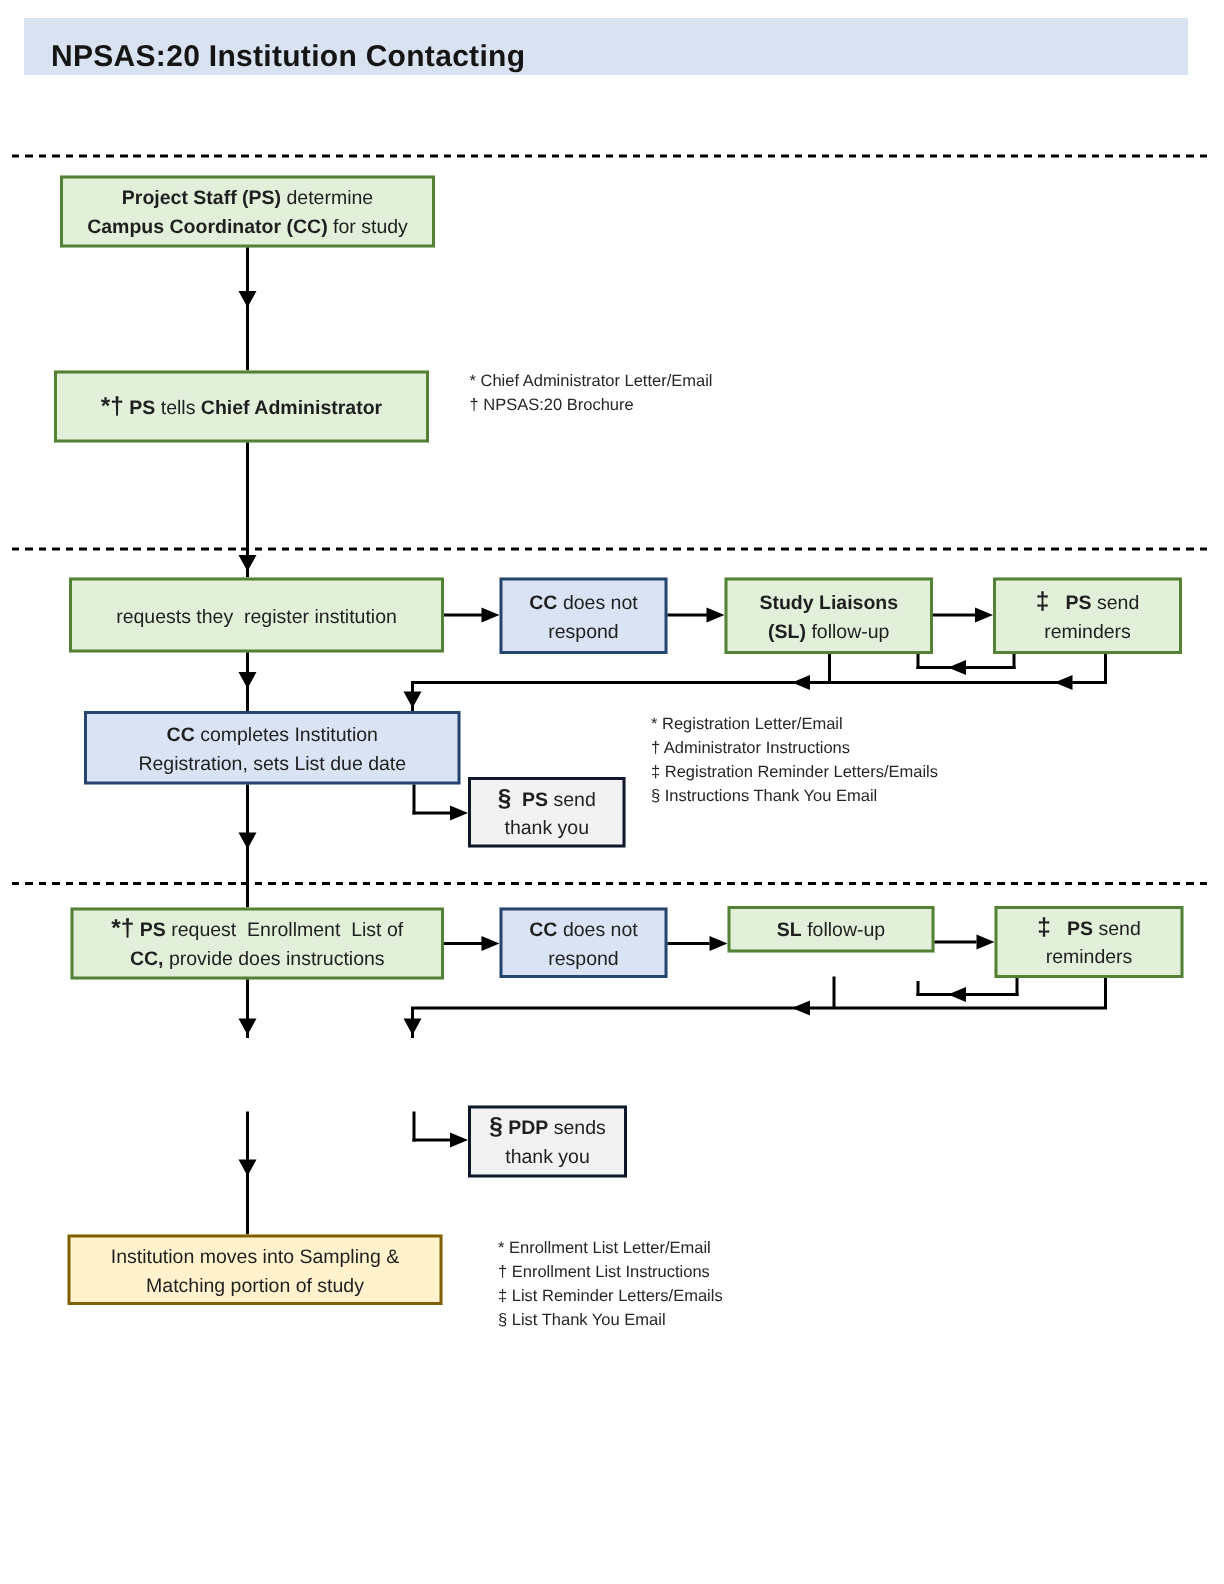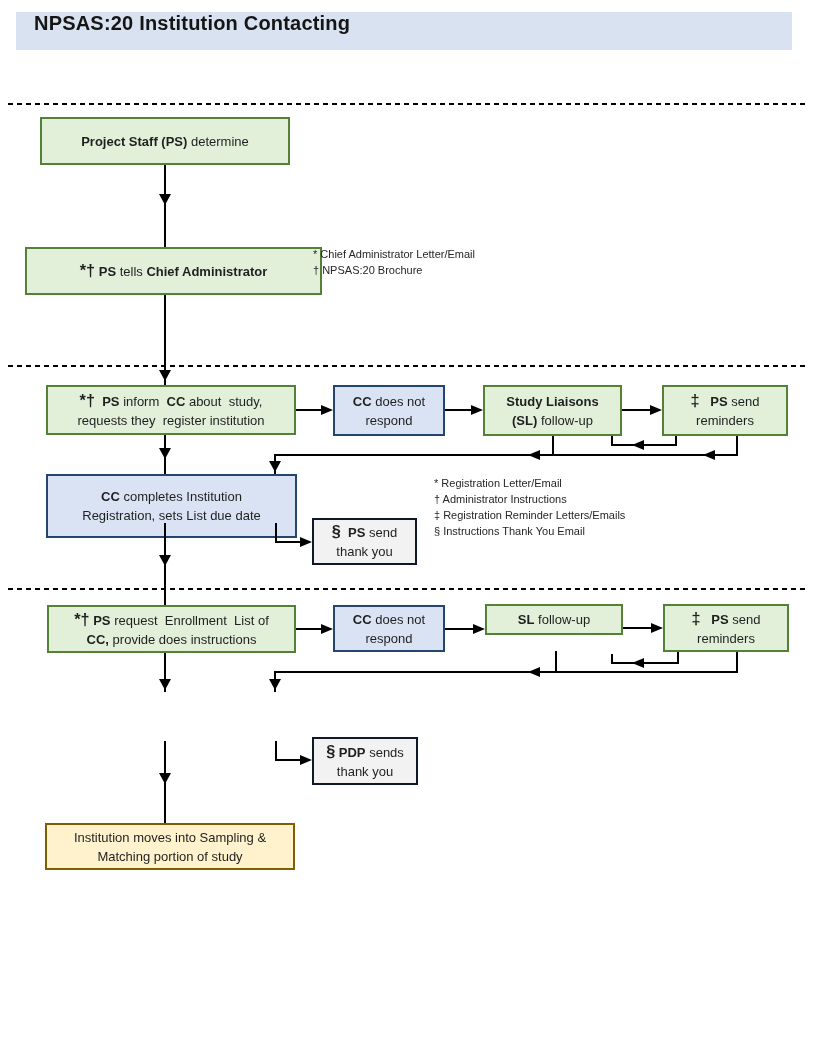--- a/index.html
+++ b/index.html
@@ -1,19 +1,19 @@
 <!DOCTYPE html>
 <html><head>
 <meta charset="utf-8">
 <style>
   html,body{margin:0;padding:0;background:#ffffff;}
   .page{position:relative;width:816px;height:1056px;background:#ffffff;overflow:hidden;
         font-family:"Liberation Sans", sans-serif;}
   .titlebar{position:absolute;left:16px;top:12px;width:776px;height:38px;background:#d9e2f1;
-            display:flex;align-items:flex-start;}
+            display:flex;align-items:flex-end;}
   .titlebar .t{padding-left:18px;font-size:20px;font-weight:bold;color:#151515;letter-spacing:0.2px;}
   .dash{position:absolute;left:8px;width:800px;height:2px;
         background:repeating-linear-gradient(90deg,#000 0 5px,transparent 5px 9px);}
   .box{position:absolute;box-sizing:border-box;display:flex;flex-direction:column;
        justify-content:center;align-items:center;text-align:center;
        font-size:13px;line-height:19px;color:#1f1f1f;}
   .green{background:#e2efd9;border:2px solid #538135;}
   .blue{background:#dae3f3;border:2px solid #24466e;}
   .gray{background:#f2f2f2;border:2px solid #0f172a;}
   .yellow{background:#fff2cc;border:2px solid #7f6000;}
@@ -38,39 +38,39 @@
   <div class="titlebar">
     <div class="t">NPSAS:20 Institution Contacting</div>
   </div>
 
   <div class="dash" style="top:103px"></div>
   <div class="dash" style="top:365px"></div>
   <div class="dash" style="top:588px"></div>
 
   <div class="box green" style="left:40px;top:117px;width:250px;height:48px">
     <div class="bline"><span class="b">Project Staff (PS)</span><span> determine</span></div>
+    <div class="bline"><span class="b">Campus Coordinator (CC)</span><span> for study</span></div>
   </div>
 
   <div class="vl" style="left:164px;top:165px;height:82px"></div>
   <div class="ah d" style="left:159px;top:194px"></div>
 
-  <div class="box green" style="left:25px;top:247px;width:297px;height:48px">
+  <div class="box green" style="left:36px;top:247px;width:250px;height:48px">
     <div class="bline"><span class="sym">*†</span><span> </span><span class="b">PS</span><span> tells </span><span class="b">Chief Administrator</span></div>
   </div>
 
   <div class="fn" style="left:313px;top:246px">
     <div>* Chief Administrator Letter/Email</div>
     <div>† NPSAS:20 Brochure</div>
   </div>
 
   <div class="vl" style="left:164px;top:295px;height:90px"></div>
   <div class="ah d" style="left:159px;top:370px"></div>
 
   <div class="box green" style="left:46px;top:385px;width:250px;height:50px">
-    <div class="bline"><span class="sym">*†</span><span>  </span><span class="b">PS</span><span> inform  </span><span class="b">CC</span><span> about  study,</span></div>
     <div class="bline"><span>requests they  register institution</span></div>
   </div>
 
   <div class="hl" style="left:296px;top:409px;width:26px"></div>
   <div class="ah r" style="left:321px;top:405px"></div>
 
   <div class="box blue" style="left:333px;top:385px;width:112px;height:51px">
     <div class="bline"><span class="b">CC</span><span> does not</span></div>
     <div class="bline"><span>respond</span></div>
   </div>
@@ -100,21 +100,21 @@
   <div class="vl" style="left:736px;top:436px;height:20px"></div>
   <div class="hl" style="left:274px;top:454px;width:464px"></div>
   <div class="ah l" style="left:703px;top:450px"></div>
   <div class="ah l" style="left:528px;top:450px"></div>
   <div class="vl" style="left:274px;top:455px;height:19px"></div>
   <div class="ah d" style="left:269px;top:461px"></div>
 
   <div class="vl" style="left:164px;top:435px;height:39px"></div>
   <div class="ah d" style="left:159px;top:448px"></div>
 
-  <div class="box blue" style="left:46px;top:474px;width:251px;height:64px">
+  <div class="box blue" style="left:56px;top:474px;width:251px;height:49px">
     <div class="bline"><span class="b">CC</span><span> completes Institution</span></div>
     <div class="bline"><span>Registration, sets List due date</span></div>
   </div>
 
   <div class="vl" style="left:275px;top:523px;height:20px"></div>
   <div class="hl" style="left:275px;top:541px;width:30px"></div>
   <div class="ah r" style="left:300px;top:537px"></div>
 
   <div class="box gray" style="left:312px;top:518px;width:105px;height:47px">
     <div class="bline"><span class="sym">§</span><span>  </span><span class="b">PS</span><span> send</span></div>
@@ -185,14 +185,20 @@
   </div>
 
   <div class="vl" style="left:164px;top:741px;height:82px"></div>
   <div class="ah d" style="left:159px;top:773px"></div>
 
   <div class="box yellow" style="left:45px;top:823px;width:250px;height:47px">
     <div class="bline"><span>Institution moves into Sampling &amp;</span></div>
     <div class="bline"><span>Matching portion of study</span></div>
   </div>
 
+  <div class="fn" style="left:332px;top:824px">
+    <div>* Enrollment List Letter/Email</div>
+    <div>† Enrollment List Instructions</div>
+    <div>‡ List Reminder Letters/Emails</div>
+    <div>§ List Thank You Email</div>
+  </div>
 
 </div>
 
 </body></html>

